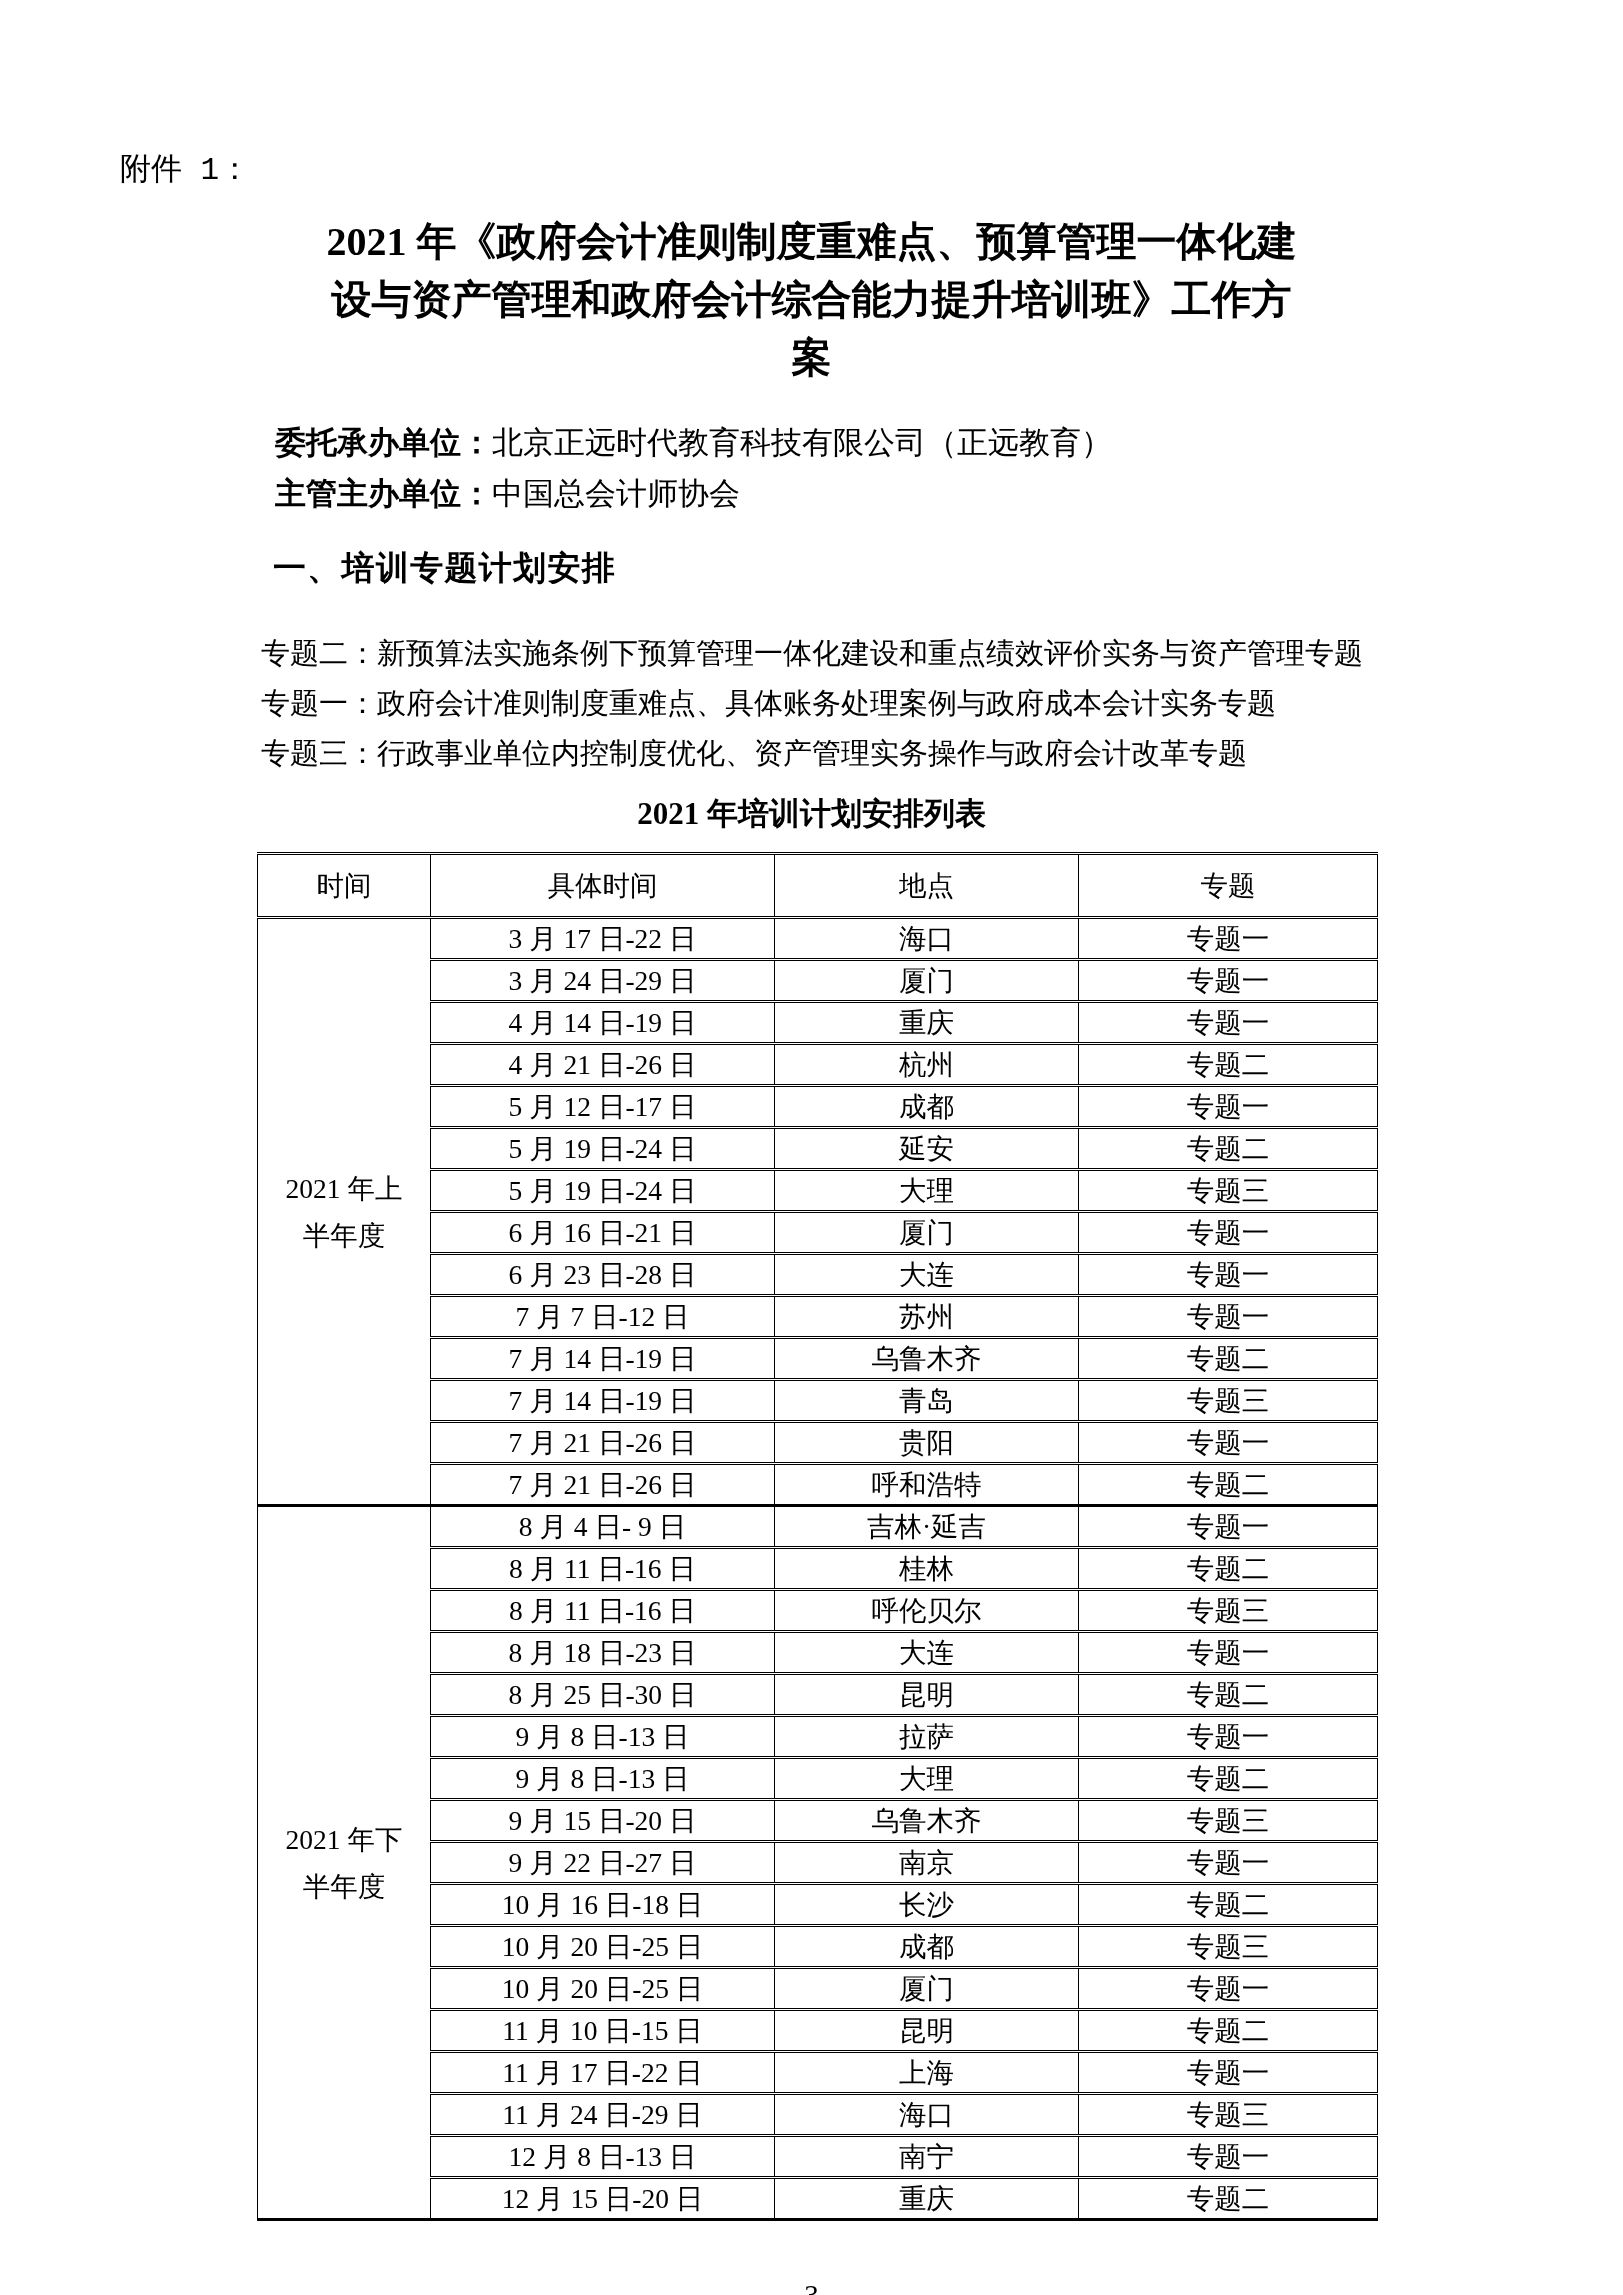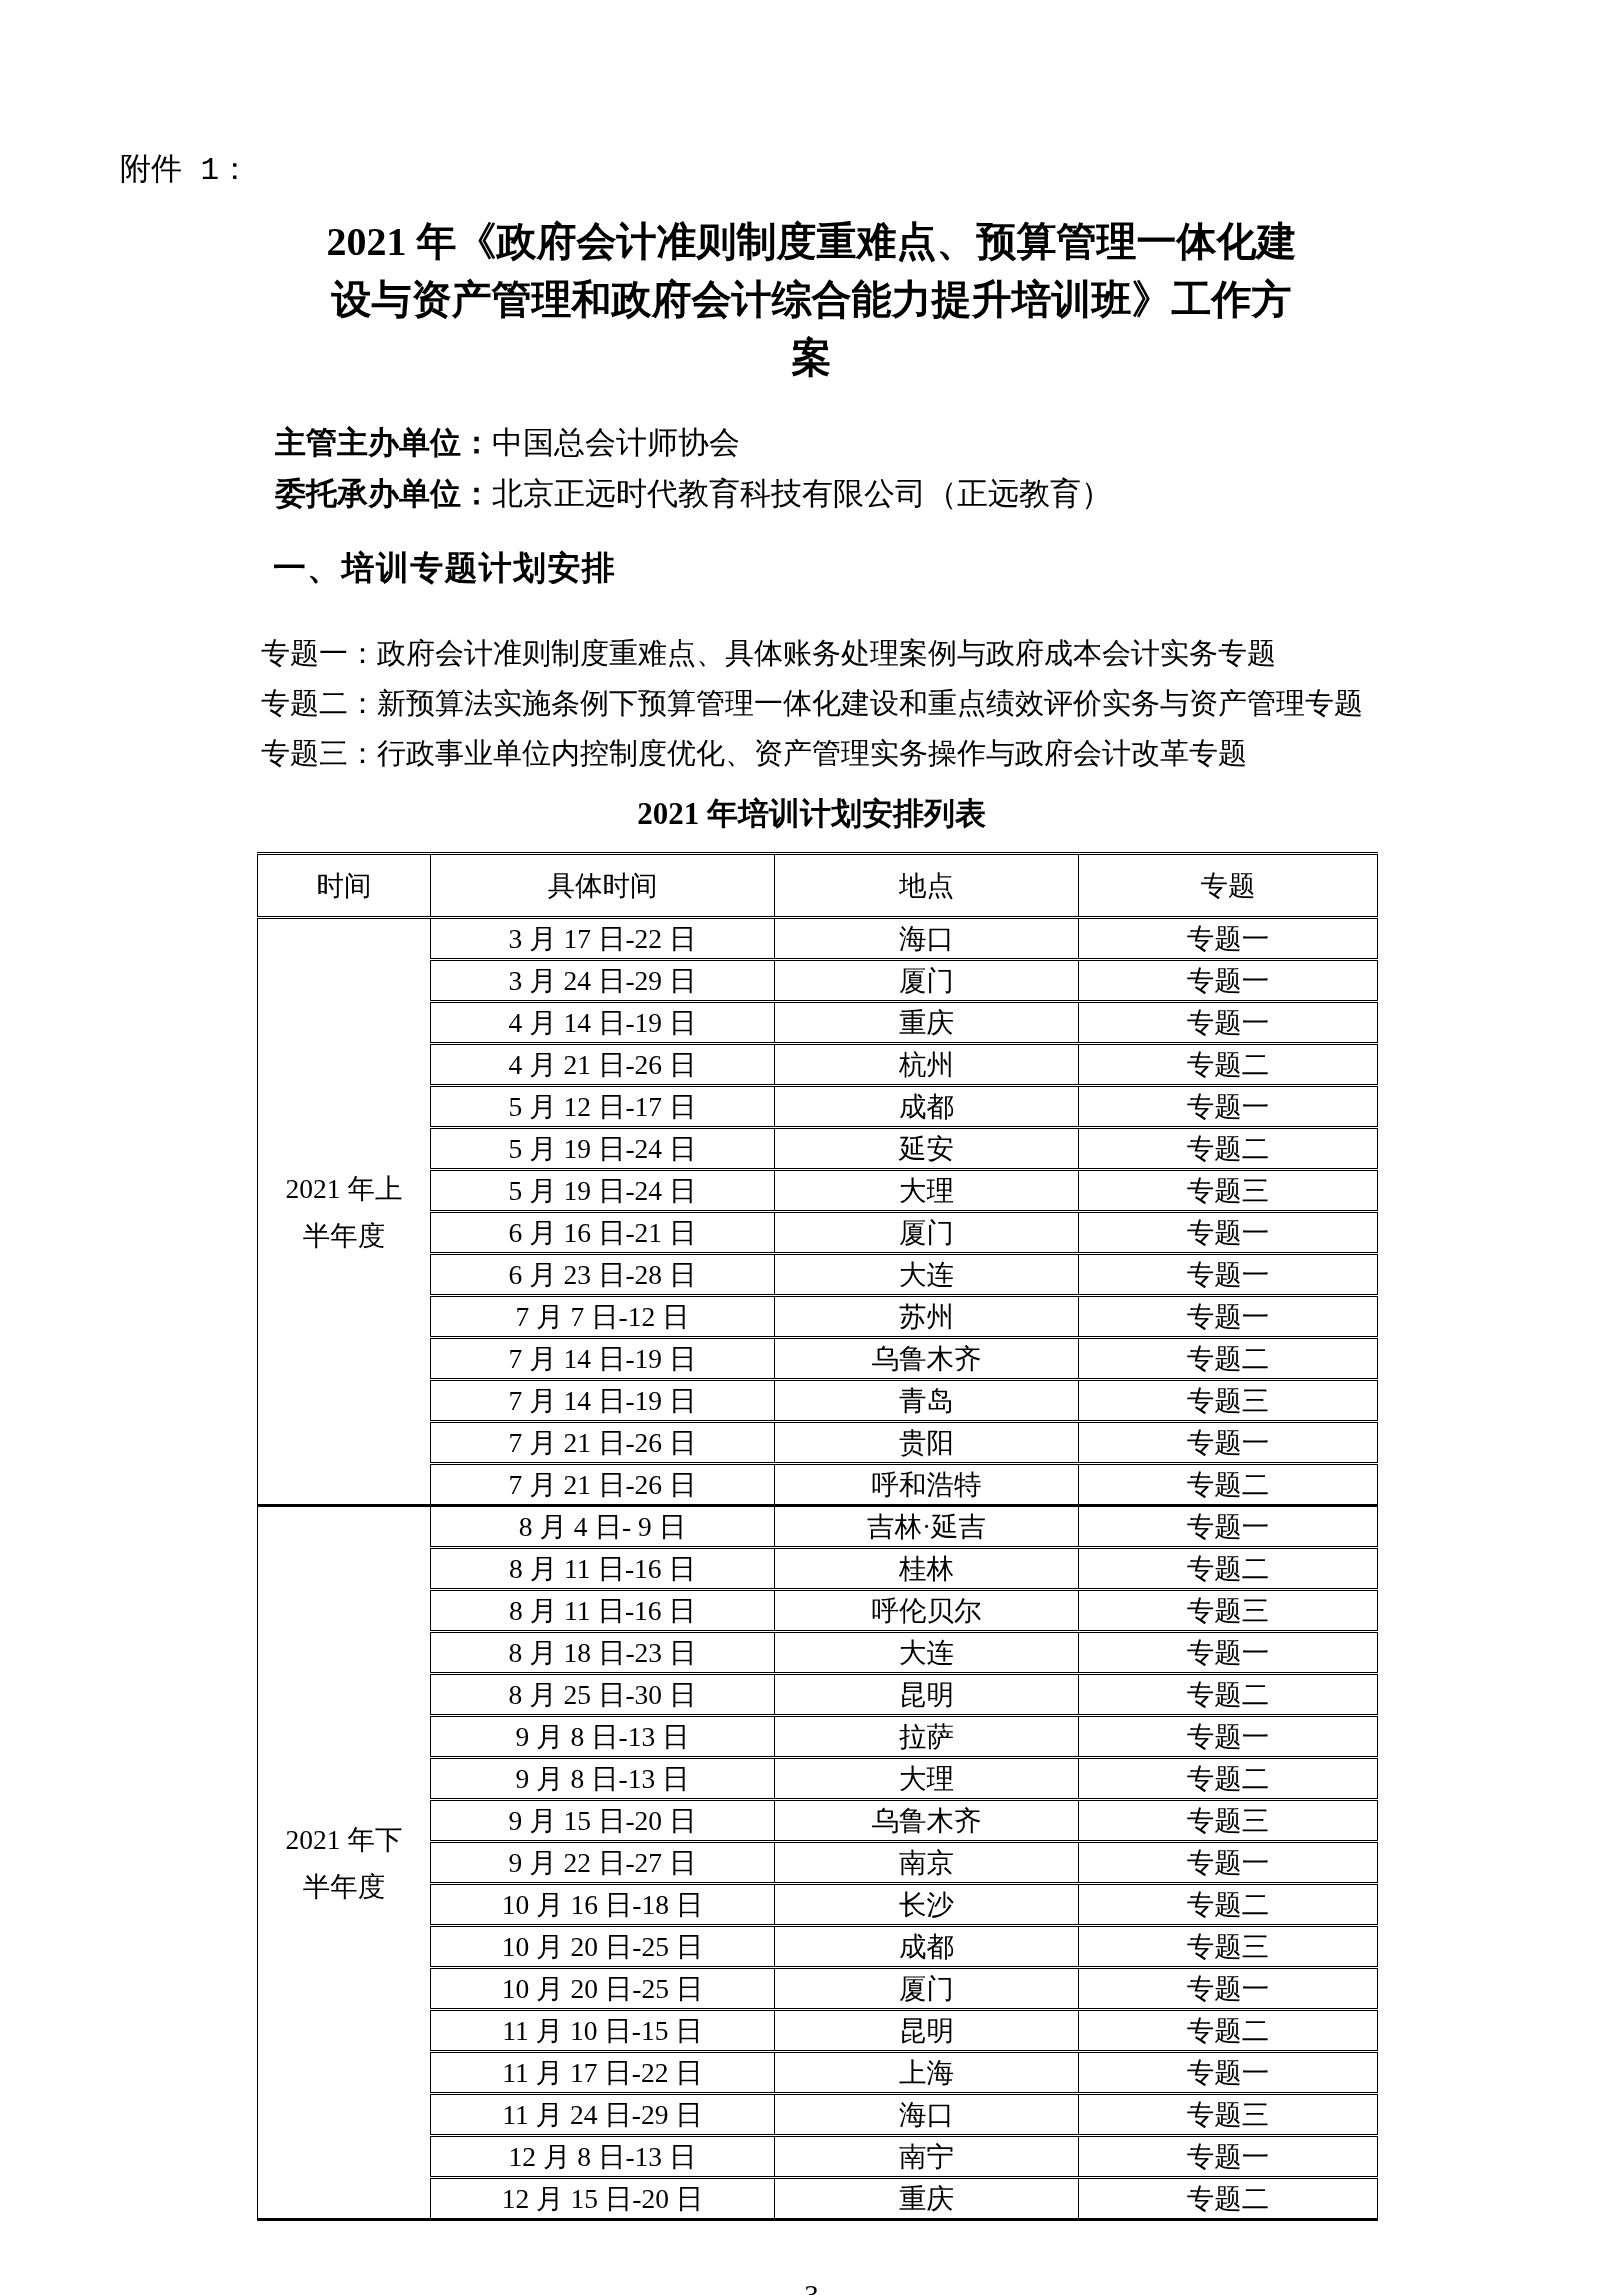--- a/index.html
+++ b/index.html
@@ -47,32 +47,32 @@
   <div class="attachment">附件 1：</div>
 
   <div class="doc-title">
     <div>2021 年《政府会计准则制度重难点、预算管理一体化建</div>
     <div>设与资产管理和政府会计综合能力提升培训班》工作方</div>
     <div>案</div>
   </div>
 
   <div class="organizers">
     <div>
+      <span class="org-label">委托承办单位：</span><span>北京正远时代教育科技有限公司（正远教育）</span>
+    </div>
+    <div>
       <span class="org-label">主管主办单位：</span><span>中国总会计师协会</span>
     </div>
-    <div>
-      <span class="org-label">委托承办单位：</span><span>北京正远时代教育科技有限公司（正远教育）</span>
-    </div>
   </div>
 
   <div class="section-heading">一、培训专题计划安排</div>
 
   <div class="topics">
+    <div>专题二：新预算法实施条例下预算管理一体化建设和重点绩效评价实务与资产管理专题</div>
     <div>专题一：政府会计准则制度重难点、具体账务处理案例与政府成本会计实务专题</div>
-    <div>专题二：新预算法实施条例下预算管理一体化建设和重点绩效评价实务与资产管理专题</div>
     <div>专题三：行政事业单位内控制度优化、资产管理实务操作与政府会计改革专题</div>
   </div>
 
   <div class="table-title">2021 年培训计划安排列表</div>
 
   <table class="schedule">
     <colgroup>
       <col style="width:173px">
         <col style="width:344px">
         <col style="width:304px">

